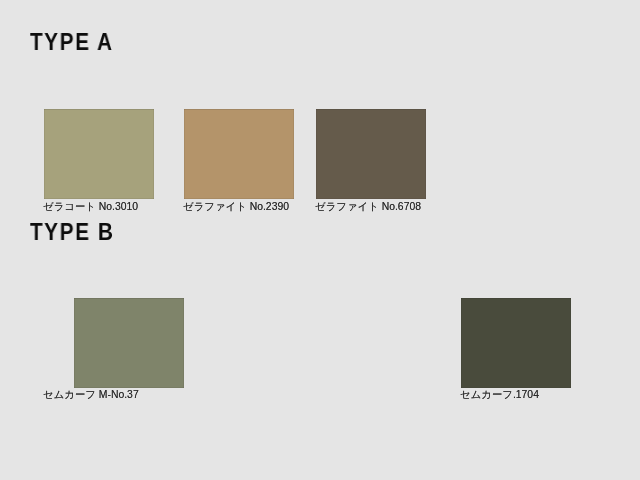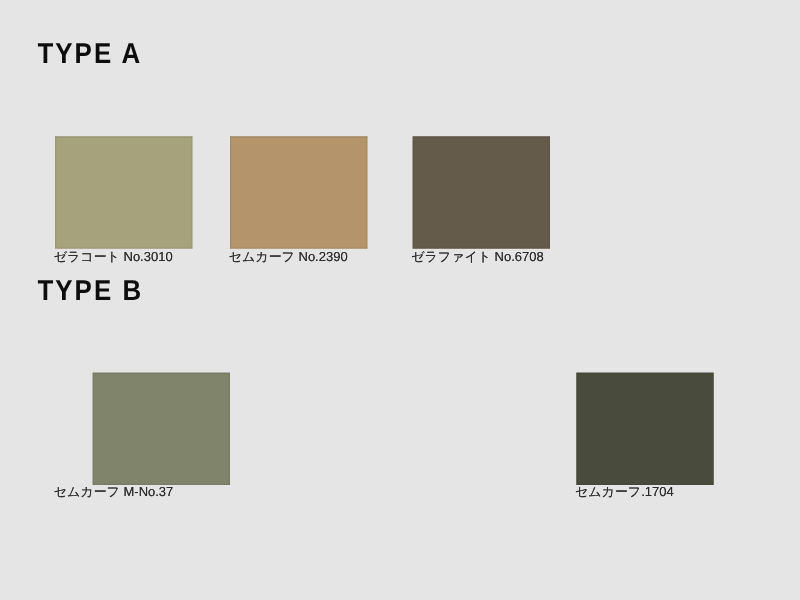--- a/index.html
+++ b/index.html
@@ -52,23 +52,23 @@
 
 <div class="page">
   <h2 class="section-title" style="left:30px;top:30.5px;">TYPE A</h2>
   <div class="swatch-row" style="left:0px;top:77px;">
     <div class="swatch-cell" style="left:44px;">
       <div class="swatch-chip" style="background-color: rgb(166, 162, 124);"></div>
       <div class="swatch-label">ゼラコート No.3010</div>
     </div>
     <div class="swatch-cell" style="left:183.6px;">
       <div class="swatch-chip" style="background-color: rgb(180, 148, 106);"></div>
-      <div class="swatch-label">セムカーフ No.2390</div>
+      <div class="swatch-label">ゼラファイト No.2390</div>
     </div>
-    <div class="swatch-cell" style="left:330px;text-decoration:underline;">
+    <div class="swatch-cell" style="left:316px;text-decoration:underline;">
       <div class="swatch-chip" style="background-color: rgb(101, 91, 75);"></div>
       <div class="swatch-label">ゼラファイト No.6708</div>
     </div>
   </div>
   <h2 class="section-title" style="left:30px;top:221px;">TYPE B</h2>
   <div class="swatch-row" style="left:0px;top:265.5px;">
     <div class="swatch-cell" style="left:44px;padding-left:30px;">
       <div class="swatch-chip" style="background-color: rgb(127, 132, 106);"></div>
       <div class="swatch-label">セムカーフ M-No.37</div>
     </div>

